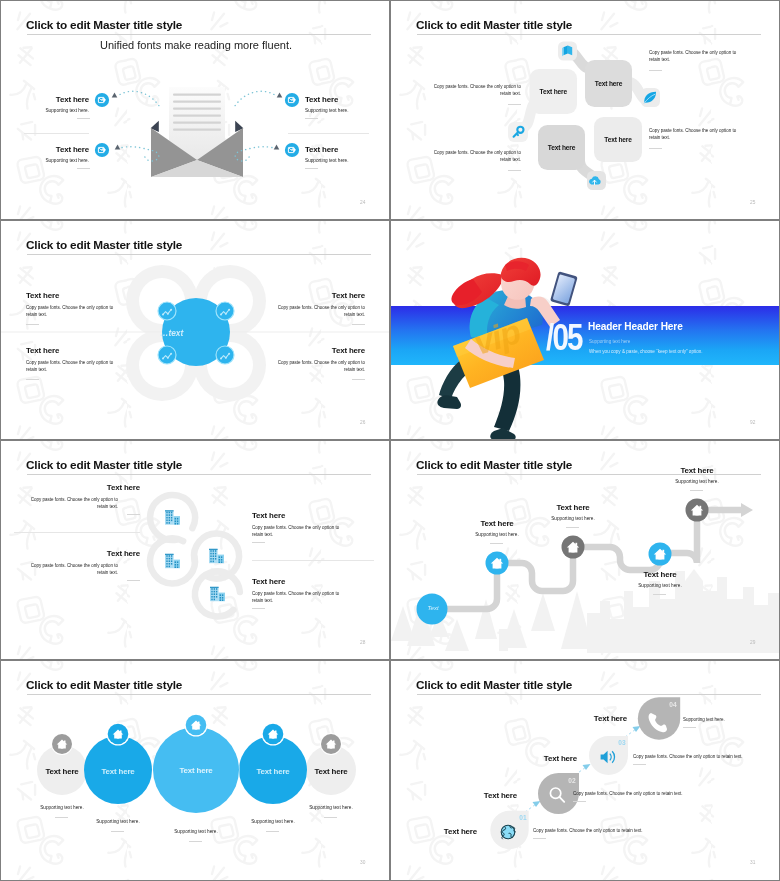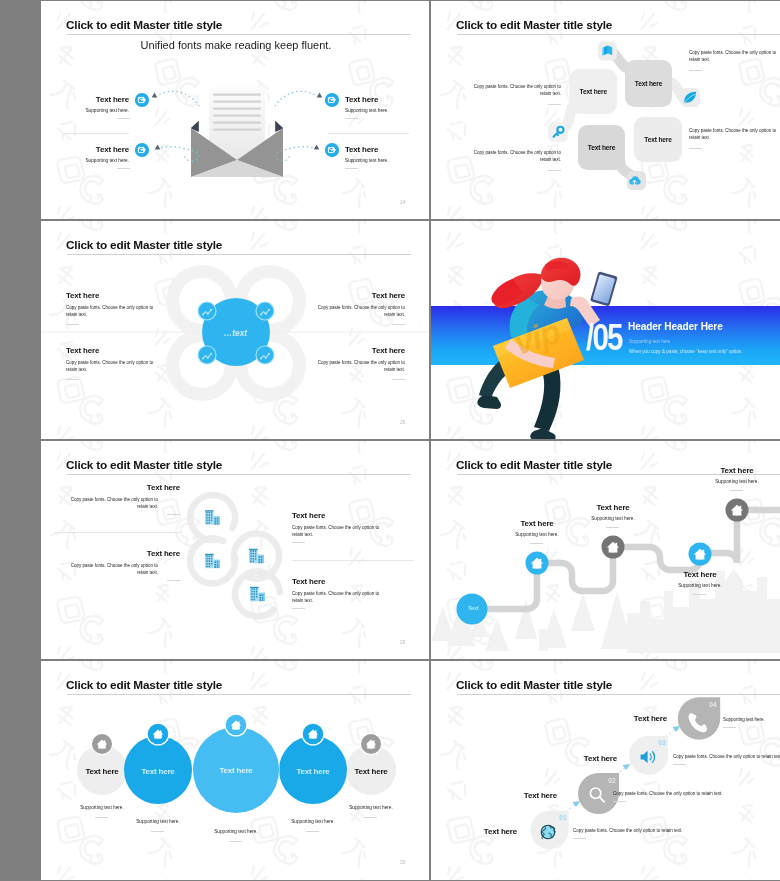--- a/index.html
+++ b/index.html
@@ -1,18 +1,18 @@
 <!DOCTYPE html>
 <html><head>
 <meta charset="utf-8">
 <style>
   html,body{margin:0;padding:0;}
   body{width:780px;height:881px;background:#7f7f7f;font-family:"Liberation Sans",sans-serif;overflow:hidden;}
   .grid{position:absolute;left:0;top:0;width:780px;height:881px;}
-  .slide{position:absolute;background:#fff;overflow:hidden;width:388px;height:218px;margin-left:40px;}
+  .slide{position:absolute;background:#fff;overflow:hidden;width:388px;height:218px;}
   .wm{position:absolute;left:0;top:0;width:388px;height:218px;pointer-events:none;}
   .s-title{position:absolute;left:25px;top:17px;font-size:11.8px;font-weight:bold;color:#131313;letter-spacing:-0.2px;white-space:nowrap;}
   .s-rule{position:absolute;left:26px;width:344px;top:33px;height:1px;background:#d0d0d0;}
   .pg{position:absolute;left:359px;top:199px;font-size:4.8px;color:#b9b9b9;}
   .th{position:absolute;font-weight:bold;color:#131313;font-size:7.9px;letter-spacing:-0.15px;white-space:nowrap;}
   .sub{position:absolute;font-size:4.7px;color:#242424;white-space:nowrap;}
   .bdy{position:absolute;font-size:4.5px;color:#242424;line-height:7.4px;}
   .dash{position:absolute;height:1px;background:#d6d6d6;width:13px;}
   .hl{position:absolute;height:1px;background:#e6e6e6;}
 </style>
@@ -67,21 +67,21 @@
   </svg>
 
 <div class="grid" id="grid">
 
 <div class="slide" style="left:1px;top:1px;">
  <div class="wm"><svg width="388" height="218">
           <rect width="388" height="218" fill="url(#wmpat)"></rect>
         </svg></div>
  <div class="s-title">Click to edit Master title style</div>
  <div class="s-rule"></div>
- <div style="position:absolute;left:20px;top:38px;width:350px;text-align:center;font-size:11px;color:#1d1d1d;">Unified fonts make reading keep fluent.</div>
+ <div style="position:absolute;left:20px;top:38px;width:350px;text-align:center;font-size:11px;color:#1d1d1d;">Unified fonts make reading more fluent.</div>
 
  <svg width="388" height="218" style="position:absolute;left:0;top:0;">
   <defs>
    <linearGradient id="pg1" x1="0" y1="0" x2="0" y2="1">
             <stop offset="0" stop-color="#fcfcfc"></stop>
             <stop offset="0.7" stop-color="#eeeeee"></stop>
             <stop offset="1" stop-color="#e8e8e8"></stop>
           </linearGradient>
    <linearGradient id="eg1" x1="0" y1="0" x2="0" y2="1">
             <stop offset="0" stop-color="#fbfbfb"></stop>
@@ -285,21 +285,21 @@
             <circle cx="228.1" cy="88.8" r="1.0"></circle>
     <circle cx="162" cy="137.6" r="1.0"></circle>
             <circle cx="166.9" cy="136.8" r="1.0"></circle>
             <circle cx="170.1" cy="132.8" r="1.0"></circle>
     <circle cx="220" cy="137.6" r="1.0"></circle>
             <circle cx="224.9" cy="136.8" r="1.0"></circle>
             <circle cx="228.1" cy="132.8" r="1.0"></circle>
    </g>
   </g>
  </svg>
- <div style="position:absolute;left:159px;top:107px;width:71px;text-align:center;font-size:8.4px;font-weight:bold;font-style:italic;color:#cdecfb;">…text</div>
+ <div style="position:absolute;left:159px;top:107px;width:71px;text-align:left;font-size:8.4px;font-weight:bold;font-style:italic;color:#cdecfb;">…text</div>
 
  <div class="th" style="left:25px;top:70px;">Text here</div>
  <div class="bdy" style="left:25px;top:83px;width:90px;">Copy paste fonts. Choose the only option to retain text.</div>
  <div class="dash" style="left:25px;top:103px;"></div>
  <div class="th" style="left:25px;top:125px;">Text here</div>
  <div class="bdy" style="left:25px;top:138px;width:90px;">Copy paste fonts. Choose the only option to retain text.</div>
  <div class="dash" style="left:25px;top:158px;"></div>
  <div class="th" style="left:274px;top:70px;width:90px;text-align:right;">Text here</div>
  <div class="bdy" style="left:274px;top:83px;width:90px;text-align:right;">Copy paste fonts. Choose the only option to retain text.</div>
  <div class="dash" style="left:351px;top:103px;"></div>

